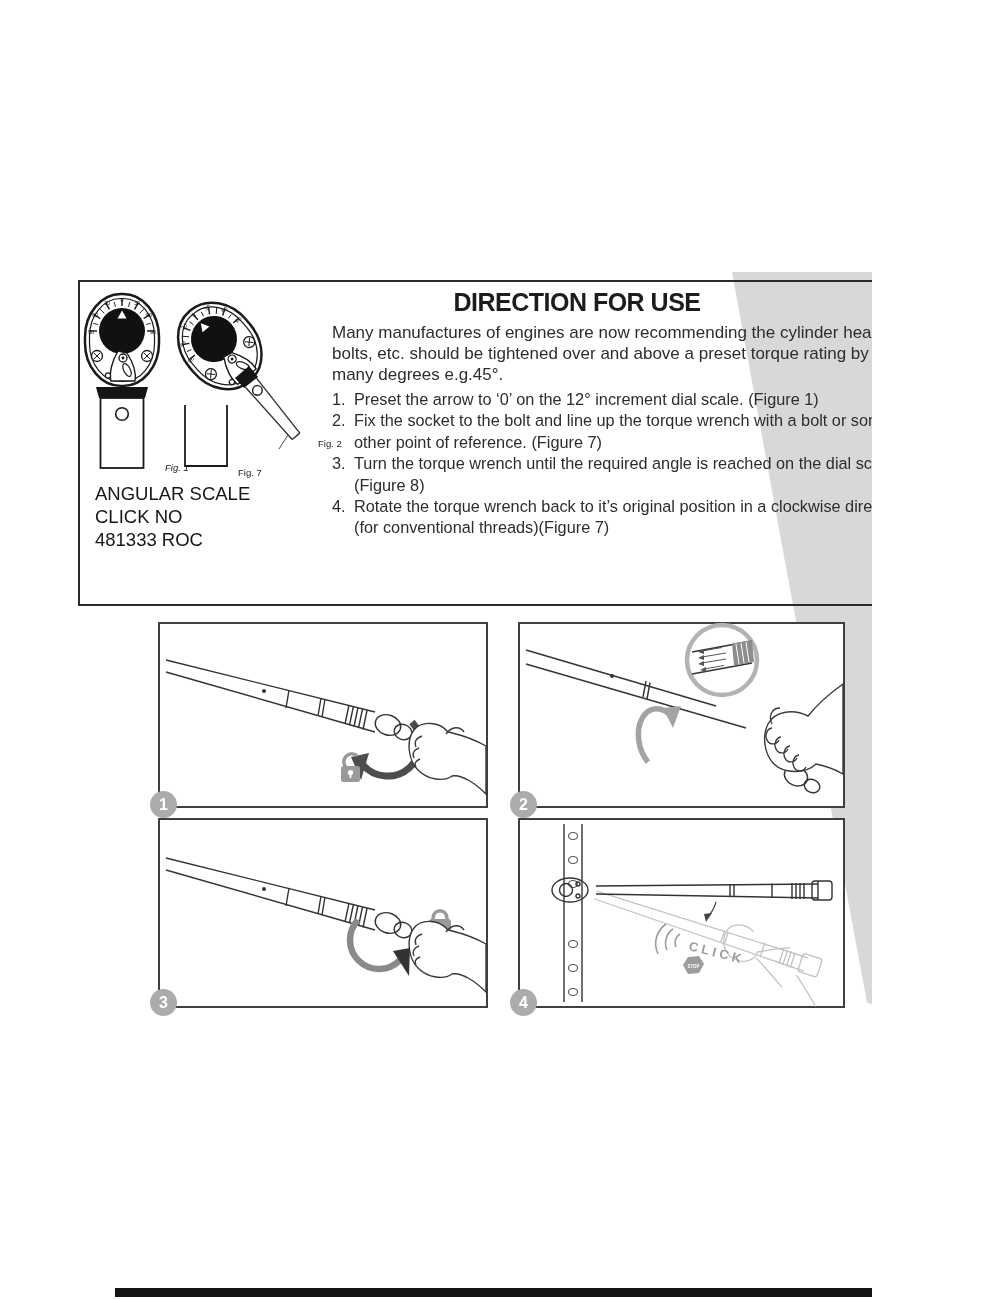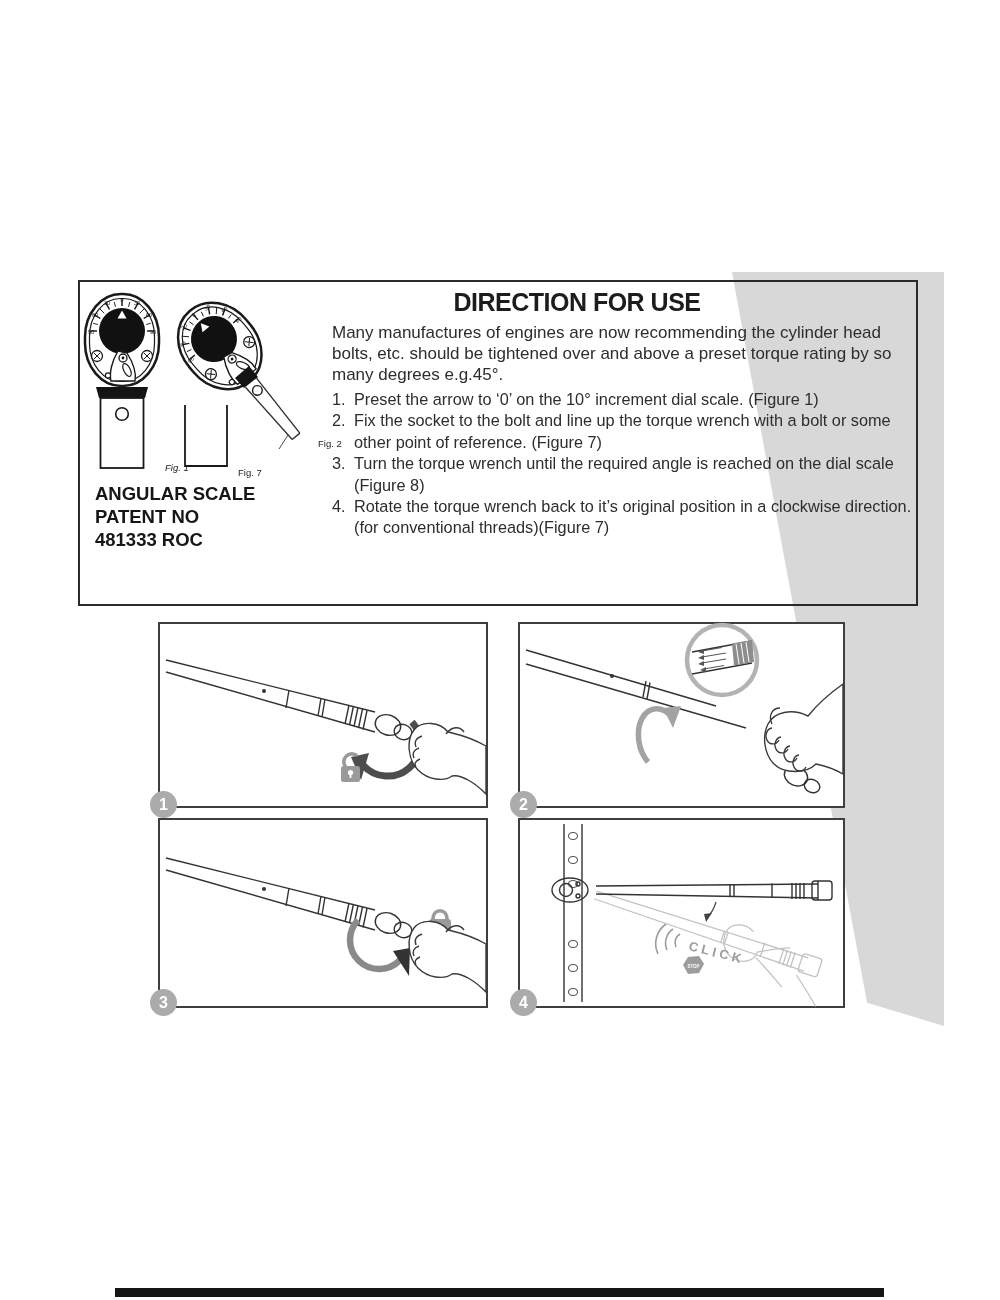--- a/index.html
+++ b/index.html
@@ -1,32 +1,32 @@
 <!DOCTYPE html>
 <html><head>
 <meta charset="utf-8">
 <style>
   html,body{margin:0;padding:0;background:#fff;}
-  #page{position:relative;width:1000px;height:1300px;background:#fff;overflow:hidden;
+  #page{position:relative;width:872px;height:1300px;background:#fff;overflow:hidden;
         font-family:"Liberation Sans",sans-serif;color:#2d2d2d;}
   
   #swoosh{position:absolute;left:732px;top:272px;width:212px;height:754px;background:#d8d8d8;
           clip-path:polygon(0 0,100% 0,100% 100%,63.7% 96.9%,24% 36.9%);z-index:0;}
   
   #dbox{position:absolute;left:78px;top:280px;width:840px;height:326px;border:2px solid #2a2a2a;
         background:transparent;z-index:1;box-sizing:border-box;}
   #textcol{position:absolute;left:252px;top:6px;width:585px;}
   #title{font-size:25px;font-weight:bold;color:#1c1c1c;text-align:center;margin:0 95px 5px 0;letter-spacing:-0.5px;}
   .para{font-size:17px;line-height:21px;margin:0 0 4px 0;}
   .step{display:flex;font-size:16.3px;line-height:21.4px;}
   .step-num{flex:0 0 22px;}
   .step-text{flex:1;}
   
   .figlabel{position:absolute;font-size:9.5px;color:#222;z-index:2;padding-left:42px;}
-  #patent{position:absolute;left:95px;top:482px;font-size:18.5px;font-weight:bold;line-height:23px;color:#161616;z-index:2;}
+  #patent{position:absolute;left:95px;top:482px;font-size:18.5px;font-weight:normal;line-height:23px;color:#161616;z-index:2;}
   svg{position:absolute;overflow:visible;}
   
   .panel{position:absolute;background:#fff;border:2px solid #3f3f3f;box-sizing:border-box;z-index:1;}
   #p1{left:158px;top:622px;width:330px;height:186px;}
   #p2{left:518px;top:622px;width:327px;height:186px;}
   #p3{left:158px;top:818px;width:330px;height:190px;}
   #p4{left:518px;top:818px;width:327px;height:190px;}
   .panel svg{position:absolute;left:0;top:0;}
   .badge{position:absolute;width:27px;height:27px;border-radius:50%;background:#ababab;color:#fff;
          font-size:16px;font-weight:bold;display:flex;align-items:center;justify-content:center;z-index:3;}
@@ -38,21 +38,21 @@
 
 <div id="page">
   <div id="swoosh"></div>
 
   <div id="dbox">
     <div id="textcol">
       <div id="title">DIRECTION FOR USE</div>
       <p class="para">Many manufactures of engines are now recommending the cylinder head bolts, etc. should be tightened over and above a preset torque rating by so many degrees e.g.45°.</p>
       <div class="step">
         <span class="step-num">1.</span>
-        <span class="step-text">Preset the arrow to ‘0’ on the 10° increment dial scale. (Figure 1)</span>
+        <span class="step-text">Preset the arrow to ‘0’ on the 12° increment dial scale. (Figure 1)</span>
       </div>
       <div class="step">
         <span class="step-num">2.</span>
         <span class="step-text">Fix the socket to the bolt and line up the torque wrench with a bolt or some other point of reference. (Figure 7)</span>
       </div>
       <div class="step">
         <span class="step-num">3.</span>
         <span class="step-text">Turn the torque wrench until the required angle is reached on the dial scale (Figure 8)</span>
       </div>
       <div class="step">
@@ -128,21 +128,21 @@
     <path d="M88.5,89.1 L131.8,144.1 M77.5,98.3 L124.2,150.5 M131.8,144.1 L124.2,150.5" class="ln" stroke-width="1.5"></path>
     <circle cx="89.4" cy="101.4" r="4.8" fill="#fff" stroke="#1a1a1a" stroke-width="1.4"></circle>
     <line x1="120" y1="146" x2="111" y2="160" stroke="#333" stroke-width="0.9"></line>
     <path d="M17,116 L17,177 L59,177 L59,116" fill="#fff" stroke="#1a1a1a" stroke-width="1.8"></path>
   </svg>
   <span class="figlabel" style="left:196px;top:467px;">Fig. 7</span>
   <span class="figlabel" style="left:276px;top:438px;">Fig. 2</span>
 
   <div id="patent">
     <div>ANGULAR SCALE</div>
-    <div>PATENT NO</div>
+    <div>CLICK NO</div>
     <div>481333 ROC</div>
   </div>
 
   <div class="panel" id="p1">
     <svg width="326" height="182" viewBox="0 0 326 182">
       <g>
         <line x1="6" y1="36" x2="215" y2="88" class="ln"></line>
         <line x1="6" y1="48" x2="215" y2="108" class="ln"></line>
         <circle cx="104" cy="67" r="2" fill="#333"></circle>
         <path d="M129,66 L126,84 M161,74 L158,92 M165,75 L162,93" class="ln" stroke-width="1.1"></path>

